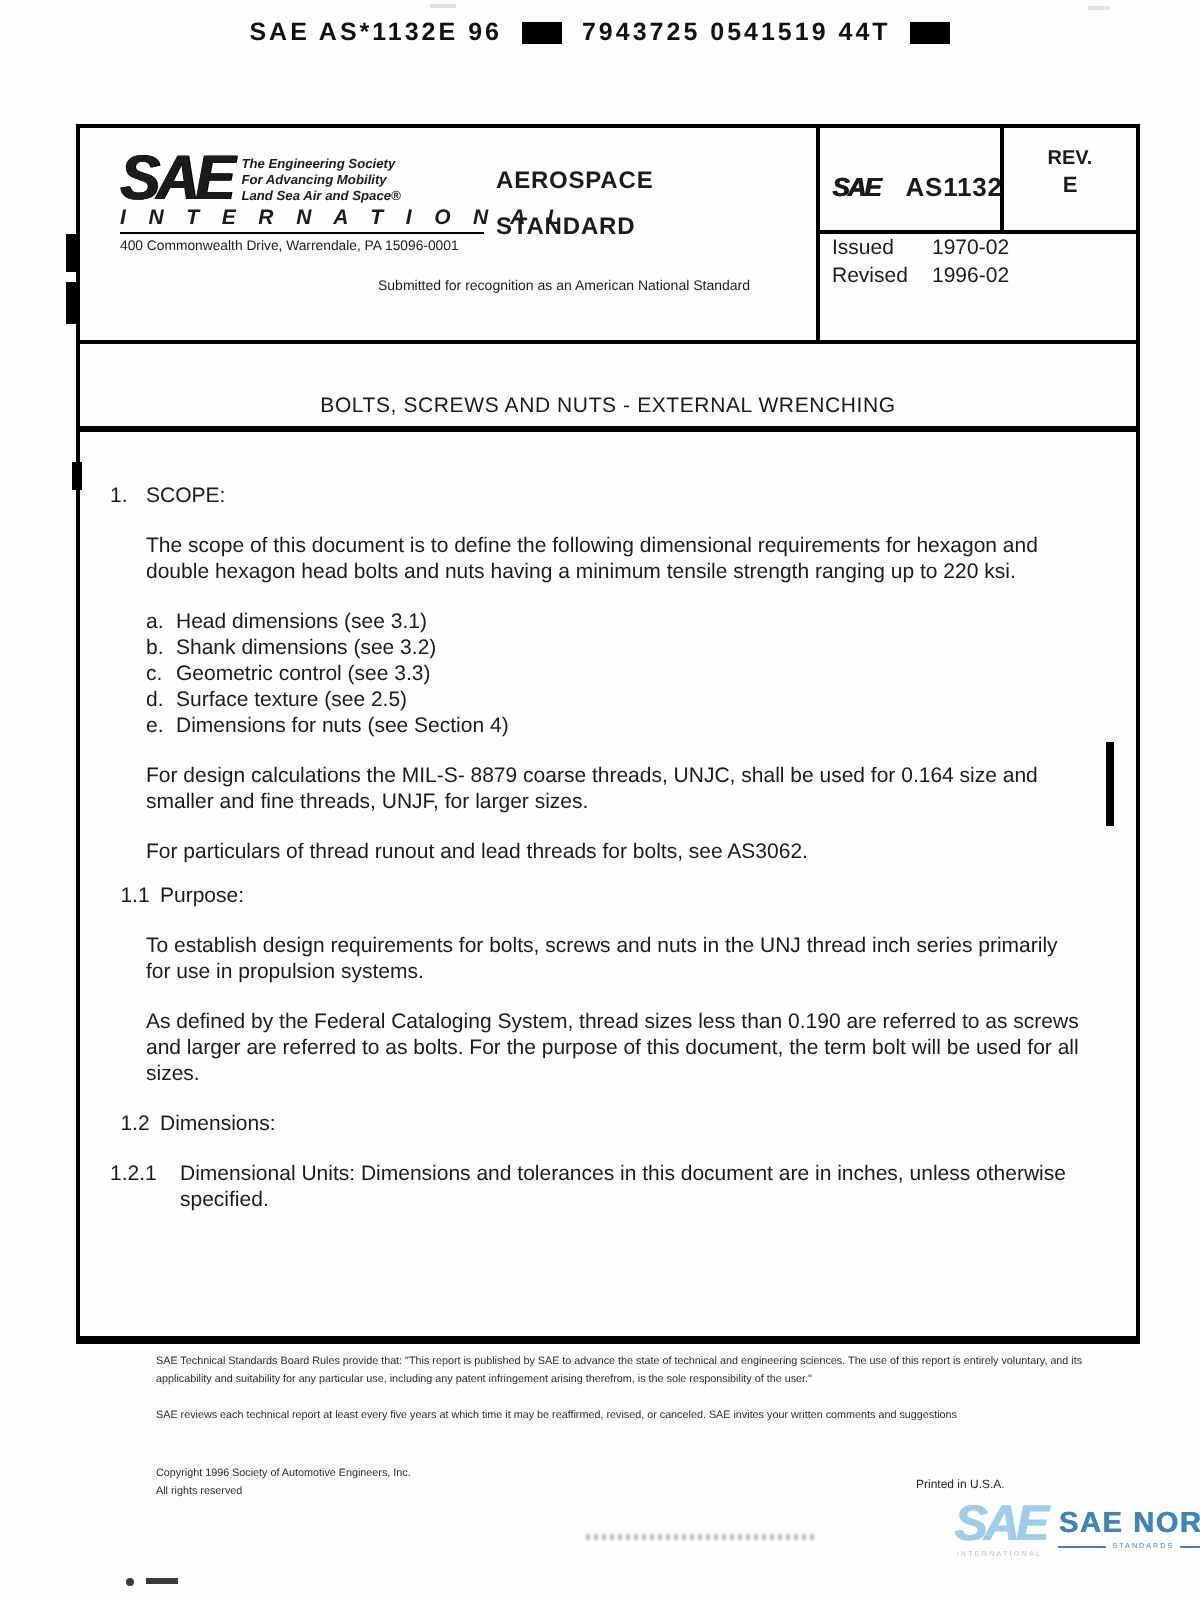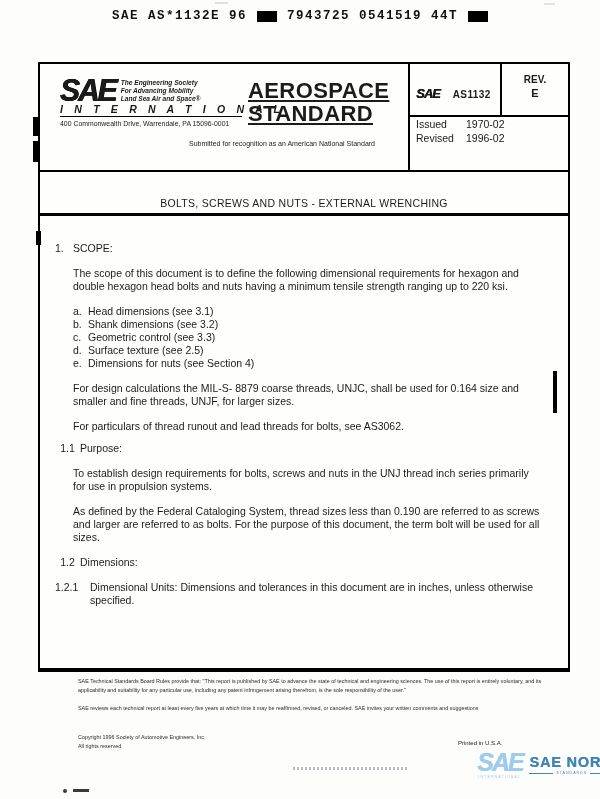--- a/index.html
+++ b/index.html
@@ -6,21 +6,21 @@
   body{
     width:600px;height:799px;position:relative;overflow:hidden;
     background:#fdfdfb;color:#1b1b1b;
     font-family:"Liberation Sans",sans-serif;
     -webkit-font-smoothing:antialiased;
   }
   
   .ocr-line{
     position:absolute;top:9px;left:0;right:0;
     display:flex;justify-content:center;align-items:center;gap:10px;
-    font-family:Liberation Mono, monospace;font-weight:bold;
+    font-family:Liberation Sans, sans-serif;font-weight:bold;
     font-size:12.5px;letter-spacing:1.5px;color:#111;
   }
   .ocr-block{width:20px;height:11px;background:#000;display:inline-block;}
   .scan-dash{position:absolute;background:#bbb;}
 
   
   .doc-box{
     position:absolute;left:38px;top:62px;width:528px;height:604px;
     border:2px solid #000;border-bottom-width:4px;background:#fefefc;
   }
@@ -36,25 +36,25 @@
     font-size:30px;line-height:28px;font-weight:bold;font-style:italic;
     letter-spacing:-2px;transform:scaleY(1.05);
     text-shadow:0.6px 0 #000,-0.3px 0 #000;
   }
   .tagline{font-size:6.6px;line-height:7.8px;font-weight:bold;font-style:italic;margin-left:5px;margin-top:3px;white-space:nowrap;}
   .intl{font-size:10.5px;font-weight:bold;font-style:italic;letter-spacing:4.2px;margin-top:-1px;white-space:nowrap;}
   .logo-rule{border-top:1.6px solid #000;width:182px;margin-top:1px;}
   .address{font-size:6.9px;margin-top:2.5px;white-space:nowrap;}
   .submitted{position:absolute;left:122px;top:76px;width:240px;text-align:center;font-size:7px;}
 
-  .doc-type{position:absolute;left:208px;top:15px;font-size:22px;font-weight:bold;line-height:23px;letter-spacing:0.4px;text-decoration:underline;}
+  .doc-type{position:absolute;left:208px;top:15px;font-size:12px;font-weight:bold;line-height:23px;letter-spacing:0.4px;}
 
   .docid-cell{position:absolute;left:376px;top:22px;display:flex;align-items:baseline;gap:13px;}
   .sae-small{font-size:13px;font-weight:bold;font-style:italic;letter-spacing:-1px;text-shadow:0.5px 0 #000;}
-  .doc-number{font-size:10px;font-weight:bold;letter-spacing:0.4px;}
+  .doc-number{font-size:13px;font-weight:bold;letter-spacing:0.4px;}
   .rev-cell{position:absolute;left:462px;top:9px;width:66px;text-align:center;font-weight:bold;}
   .rev-label{font-size:10px;line-height:13px;}
   .rev-value{font-size:11px;line-height:15px;}
 
   .dates{position:absolute;left:376px;top:54px;font-size:10.5px;line-height:13.5px;}
   .date-row{display:flex;}
   .date-label{width:50px;}
 
   
   .title-bar{

